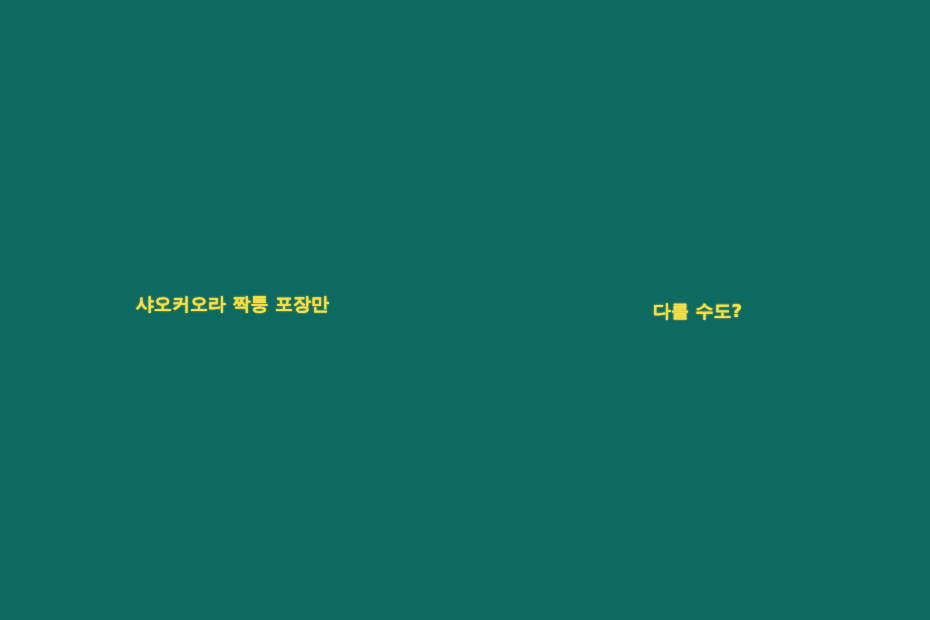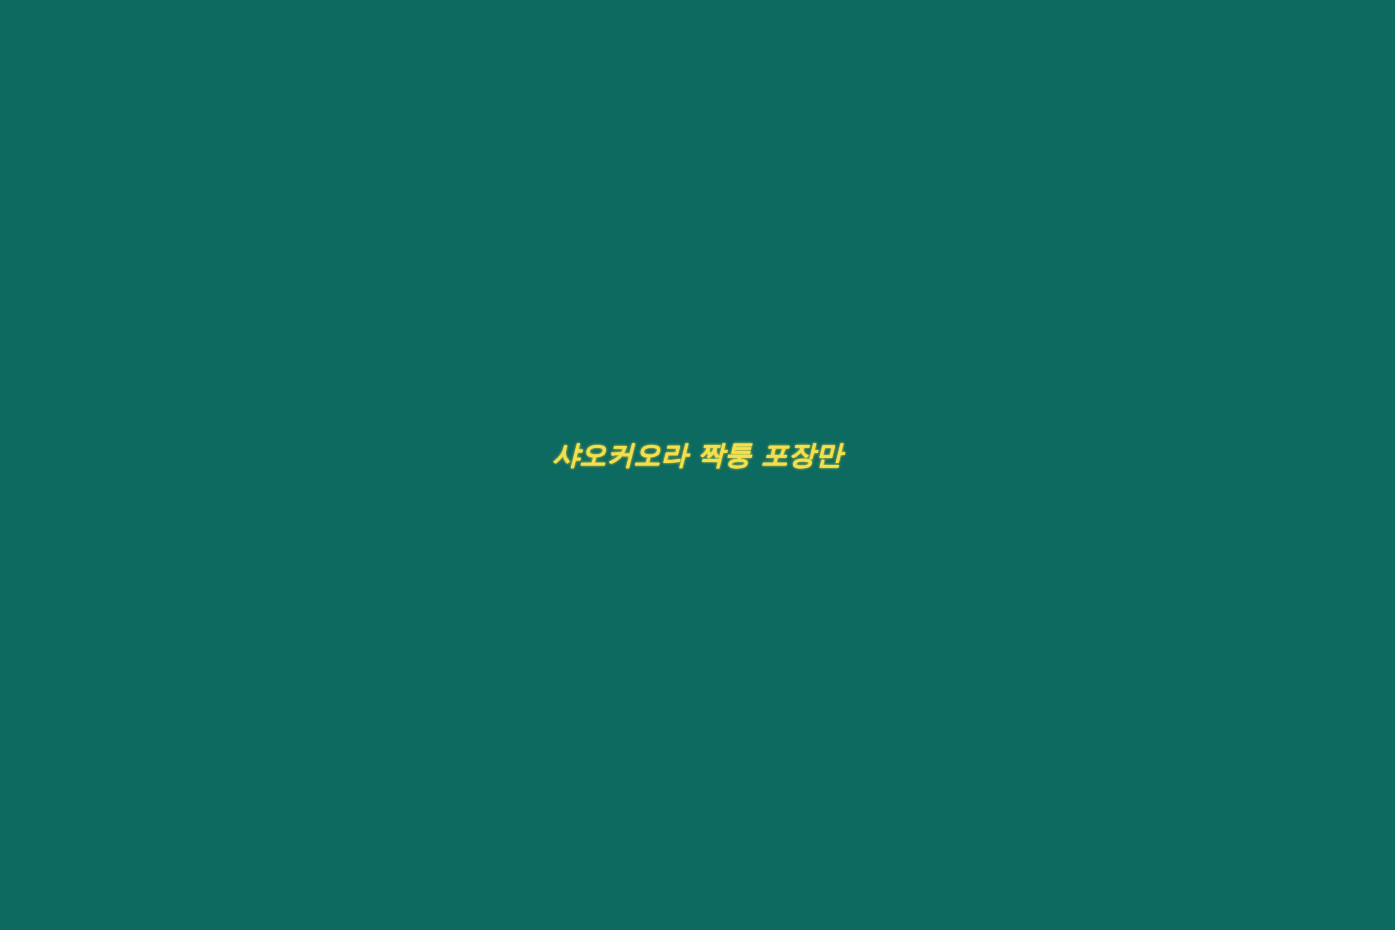--- a/index.html
+++ b/index.html
@@ -29,21 +29,20 @@
   }
 
   #headline-block {
     position: relative;
     width: 100%;
     display: flex;
     flex-direction: row;
     align-items: center;
     justify-content: center;
     transform: translateY(-6px);
-    font-style: italic;
   }
 
   .headline-line {
     display: block;
     width: 100%;
     text-align: center;
     white-space: nowrap;
     font-weight: 700;
     line-height: 1.0;
     letter-spacing: 0.004em;
@@ -70,16 +69,17 @@
 </style>
 </head>
 <body>
 
 <div id="title-card" style="background: rgb(13, 106, 96); color: rgb(245, 224, 76);">
 
   <div id="headline-block">
 
     <span class="headline-line" id="headline-line-1" style="font-size: 18px;">샤오커오라 짝퉁 포장만</span>
 
+    <span class="headline-line" id="headline-line-2" style="font-size: 18px;">다를 수도?</span>
 
   </div>
 
 </div>
 
 </body></html>

